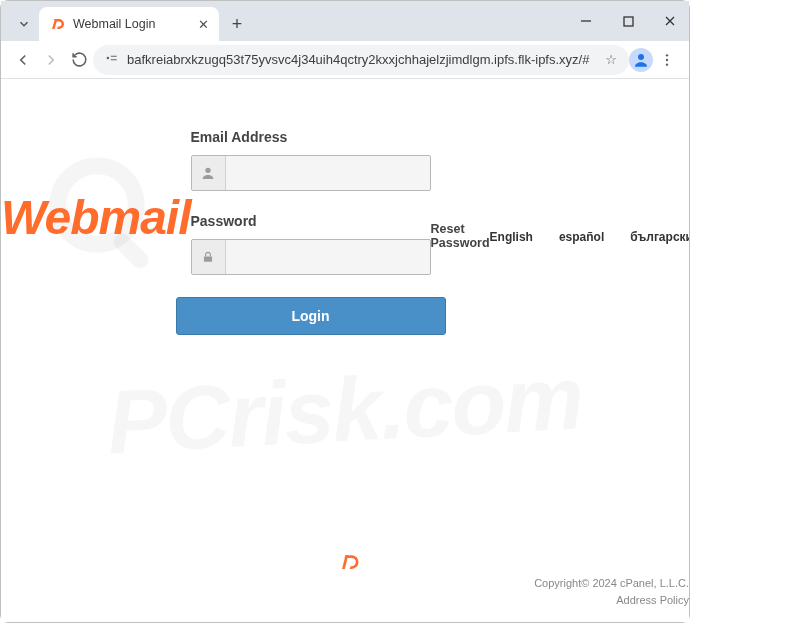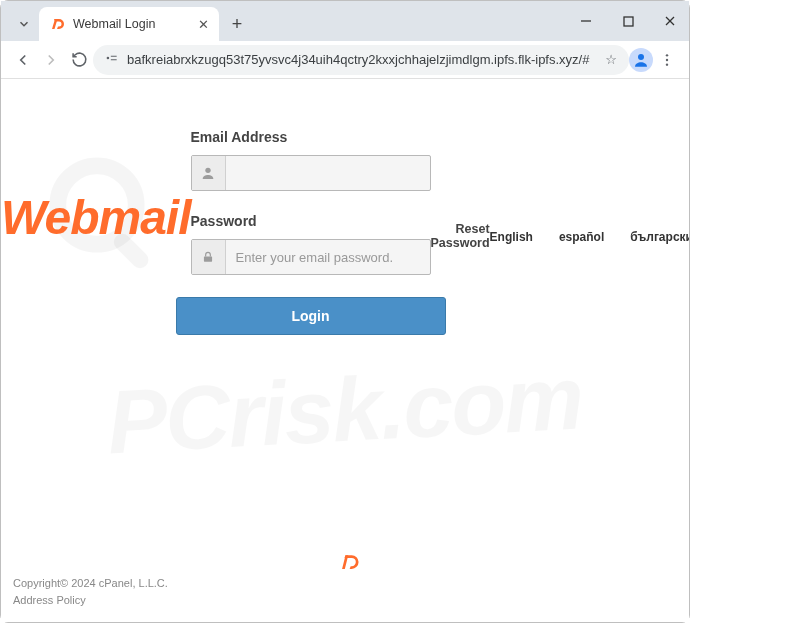--- a/index.html
+++ b/index.html
@@ -29,24 +29,24 @@
   .page { position: relative; width: 100%; display:flex; flex-direction: row; align-items:center; padding-top: 50px; }
   .brand { font-family: Arial, sans-serif; font-size: 48px; font-weight: 800; font-style: italic; letter-spacing: -1px; color: #ff6c2c; margin-bottom: 30px; }
   .form { width: 240px; }
   .flabel { font-size: 14px; color: #444; font-weight: 600; margin-bottom: 10px; }
   .inputwrap { display:flex; align-items:center; border:1px solid #b8b8b8; background:#f5f5f5; height:36px; border-radius:2px; margin-bottom:22px; }
   .inputwrap .icon { width:34px; display:flex; align-items:center; justify-content:center; color:#9c9c9c; border-right:1px solid #d0d0d0; height:100%; background:#ececec; }
   .inputwrap input { flex:1; border:0; background:transparent; padding:0 10px; font-size:13px; color:#333; outline:none; height:100%; }
   .inputwrap input::placeholder { color:#999; }
   .blur { filter: blur(3px); }
   .loginbtn { width: 270px; margin-left:-15px; height:38px; background:#4a90c8; border:1px solid #3a7aaa; color:#fff; font-size:14px; font-weight:600; border-radius:3px; cursor:pointer; }
-  .reset { font-size:12.5px; color:#444; font-weight:600; margin-top:8px; text-align:right; }
+  .reset { font-size:12.5px; color:#444; font-weight:600; margin-top:8px; text-align:left; }
   .langs { margin-top:10px; display:flex; gap:26px; align-items:flex-start; justify-content:center; font-size:12px; color:#333; font-weight:600; }
   .langs span { cursor:pointer; white-space:nowrap; }
-  .footer { position:absolute; bottom:14px; left:12px; right:0; text-align:left; color:#888; font-size:11px; line-height:1.5; }
+  .footer { position:absolute; bottom:14px; left:12px; right:0; text-align:right; color:#888; font-size:11px; line-height:1.5; }
   .cplogo { display:flex; align-items:center; justify-content:center; gap:4px; margin-bottom:4px; }
   .privacy { color:#888; text-decoration:none; }
 </style>
 </head>
 <body>
 
 <div class="chrome">
 
   <div class="tabbar">
     <div class="tab-lead">
@@ -152,21 +152,20 @@
         </div>
 
         <div class="flabel">Password</div>
         <div class="inputwrap">
           <span class="icon">
               <svg width="14" height="14" viewBox="0 0 24 24" fill="none" stroke="#9c9c9c" stroke-width="2">
                 <rect x="5" y="11" width="14" height="9" rx="1" fill="#9c9c9c" stroke="none"></rect>
                 <path d="M8 11V8a4 4 0 1 1 8 0v3"></path>
               </svg>
             </span>
-          <input type="password" placeholder="Enter your email password." style="">
         </div>
 
         <button class="loginbtn">Login</button>
       </div>
 
       <div class="reset">Reset Password</div>
 
       <div class="langs">
         <span>English</span>
         <span>español</span>

